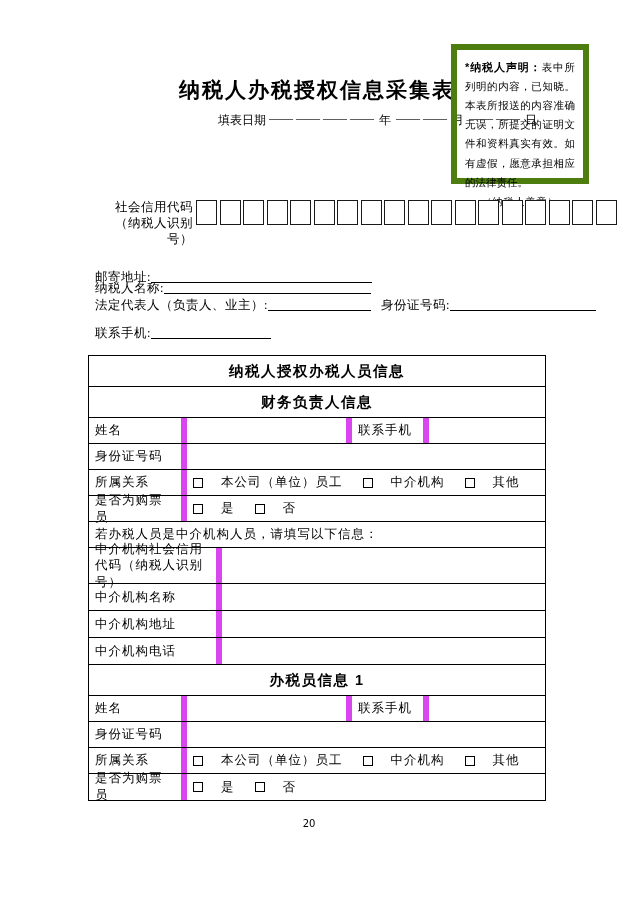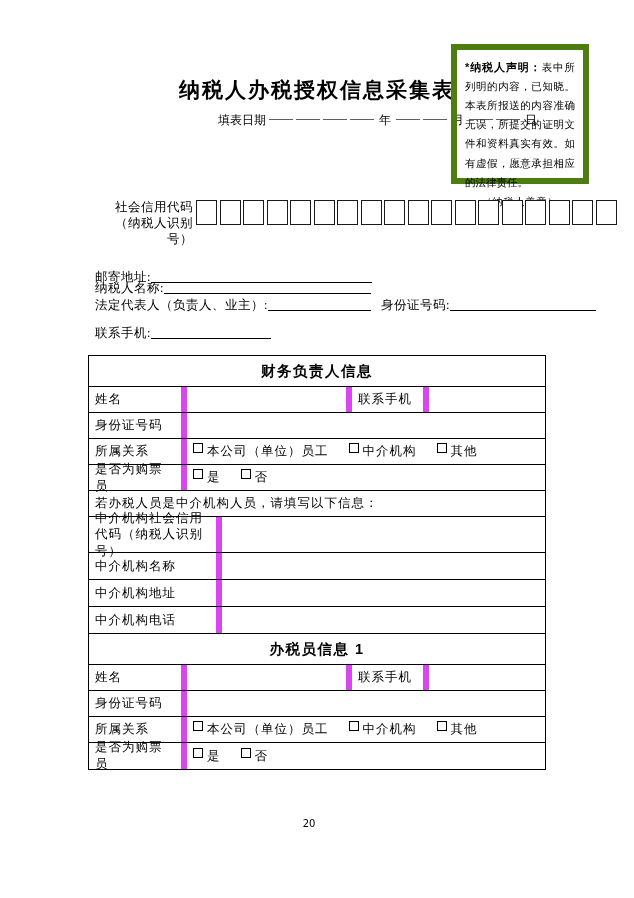--- a/index.html
+++ b/index.html
@@ -66,21 +66,21 @@
   .h-head  { height:31px; }
   .h-data  { height:26px; }
   .h-code  { height:36px; }
   .h-agency{ height:27px; }
   .th {
     flex:1; display:flex; align-items:center; justify-content:center;
     font-weight:bold; font-size:14.5px; letter-spacing:1.5px;
     font-family:"Liberation Sans","DejaVu Sans",sans-serif;
   }
   .wrap2 { white-space:normal; line-height:1.3; letter-spacing:1px; }
-  .opt { display:inline-flex; align-items:flex-start; margin-right:20px; white-space:nowrap; }
+  .opt { display:inline-flex; align-items:center; margin-right:20px; white-space:nowrap;gap:14px; }
   .opt:last-child { margin-right:0; }
   .cb { width:10px; height:10px; border:1px solid #000; margin-right:4px;
         flex:0 0 auto; background:#fff; }
 
   
   .page-num {
     position:absolute; top:818px; left:0; width:618px; text-align:center;
     font-size:10px; font-family:"DejaVu Sans","Liberation Sans",sans-serif;
   }
 </style>
@@ -142,20 +142,23 @@
   <div class="field" style="left:95px; top:297px;">
     <span>法定代表人（负责人、业主）:</span><span class="u" style="width:103px;"></span><span style="display:inline-block; width:10px;"></span><span>身份证号码:</span><span class="u" style="width:146px;"></span>
   </div>
 
   <div class="field" style="left:95px; top:325px;">
     <span>联系手机:</span><span class="u" style="width:120px;"></span>
   </div>
 
   <div class="grid">
 
+    <div class="tr h-head">
+      <div class="th">纳税人授权办税人员信息</div>
+    </div>
 
     <div class="tr h-head">
       <div class="th">财务负责人信息</div>
     </div>
 
     <div class="tr h-data">
       <div class="td c1">姓名</div>
       <div class="td c2"></div>
       <div class="td c3">联系手机</div>
       <div class="td c4"></div>

